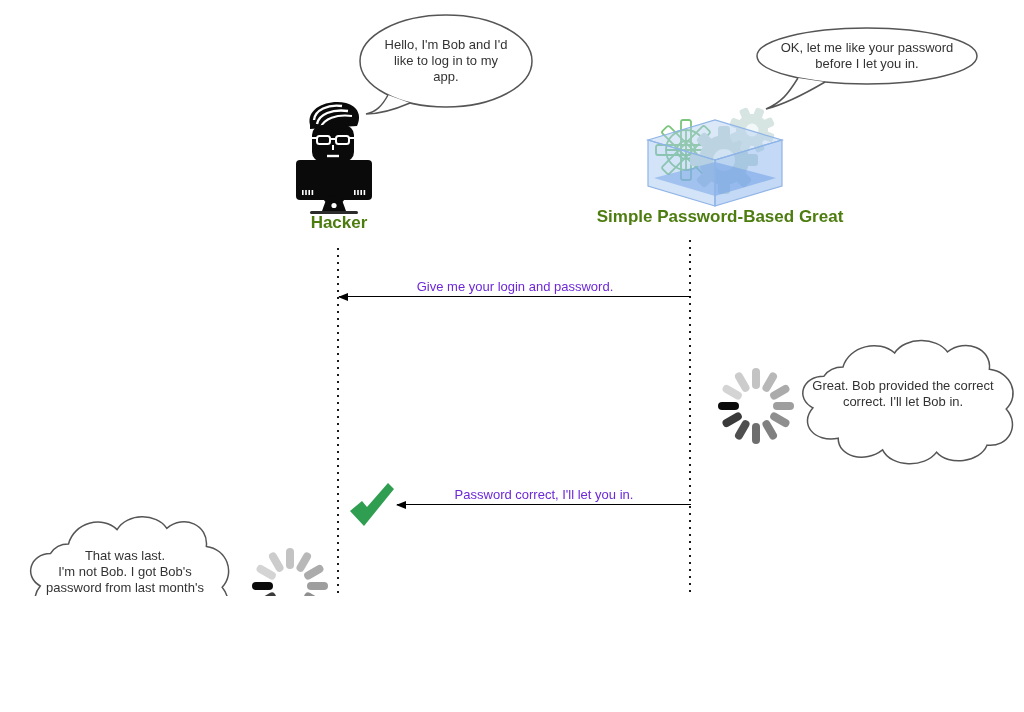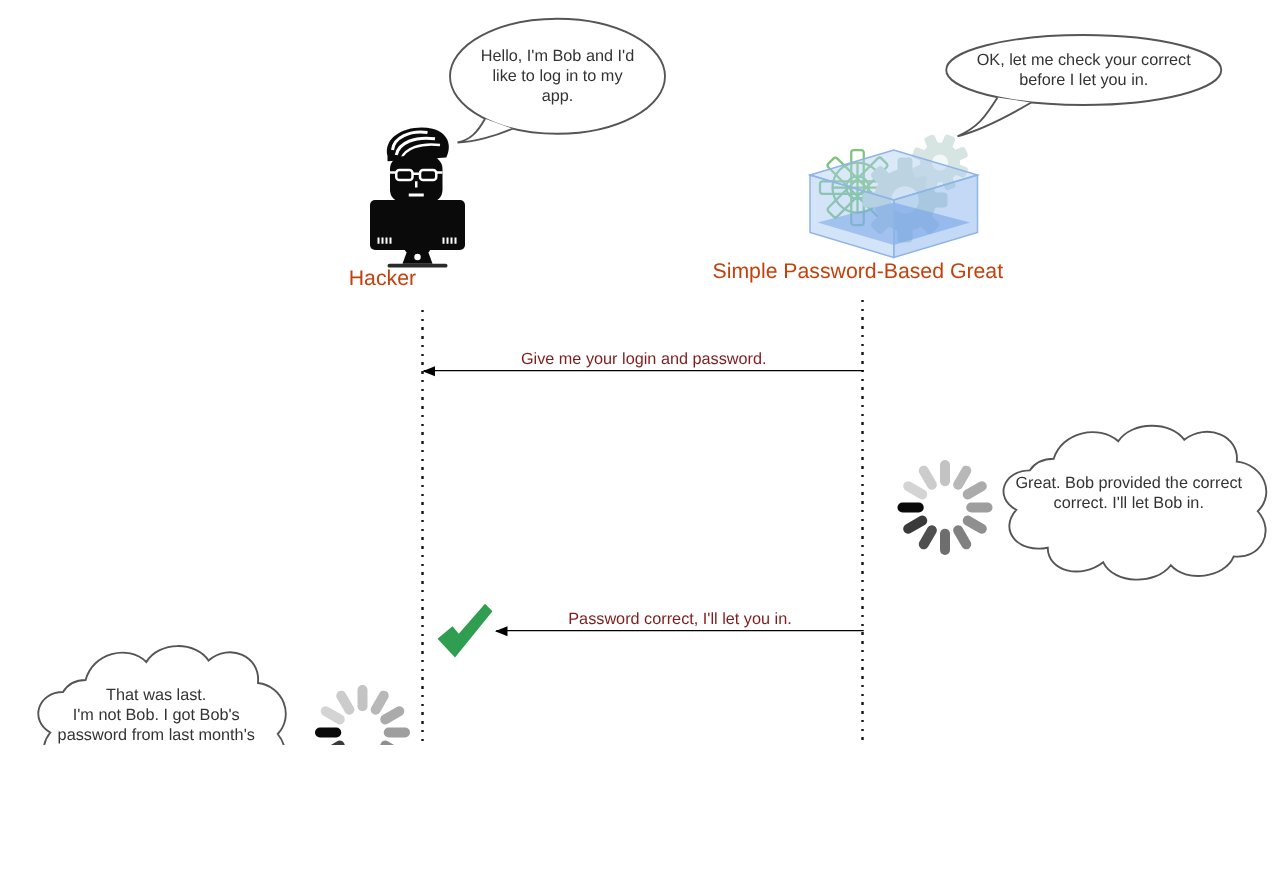--- a/index.html
+++ b/index.html
@@ -2,27 +2,27 @@
 <html><head>
 <meta charset="utf-8">
 <style>
   html,body{margin:0;padding:0;background:#fff;}
   .canvas{
     position:relative;width:1024px;height:596px;background:#ffffff;overflow:hidden;
     font-family:"Liberation Sans",sans-serif;color:#333;
   }
   .abs{position:absolute;}
   .bubble-text{position:absolute;text-align:center;font-size:13px;line-height:16px;color:#333;}
-  .actor-label{position:absolute;font-size:17px;color:#c2410c;}
+  .actor-label{position:absolute;text-align:center;font-size:17px;color:#4d7c0f;font-weight:bold;}
   .lifeline{
     position:absolute;width:2px;
     background:repeating-linear-gradient(to bottom,#1a1a1a 0 2px,transparent 2px 7px);
   }
   .msg{position:absolute;}
-  .msg-label{text-align:center;font-size:13px;line-height:15px;color:#7f1d1d;white-space:nowrap;margin-bottom:2px;}
+  .msg-label{text-align:center;font-size:13px;line-height:15px;color:#6d28d9;white-space:nowrap;margin-bottom:2px;}
   .msg-line{position:relative;height:0;border-top:1.5px solid #000;}
   .head{position:absolute;width:0;height:0;top:-4px;}
   .head-left{left:-1px;border-top:4.5px solid transparent;border-bottom:4.5px solid transparent;border-right:10px solid #000;}
   .head-right{right:-1px;border-top:4.5px solid transparent;border-bottom:4.5px solid transparent;border-left:10px solid #000;}
   svg{display:block;}
 </style>
 </head>
 <body>
 
 <div class="canvas">
@@ -33,21 +33,21 @@
       <path d="M36,87 C30,98 24,104 14,106 C26,106 44,101 58,95" fill="#fff" stroke="#555" stroke-width="1.5"></path>
     </svg>
     <div class="bubble-text" style="left:28px;top:29px;width:132px">Hello, I'm Bob and I'd like to log in to my app.</div>
   </div>
 
   <div class="abs" style="left:750px;top:22px;width:274px;height:100px">
     <svg width="274" height="100" viewBox="0 0 274 100">
       <ellipse cx="117" cy="34" rx="110" ry="28" fill="#fff" stroke="#555" stroke-width="1.5"></ellipse>
       <path d="M48,56 C38,72 32,80 16,87 C36,82 58,70 75,60" fill="#fff" stroke="#555" stroke-width="1.5"></path>
     </svg>
-    <div class="bubble-text" style="left:12px;top:18px;width:210px">OK, let me check your correct before I let you in.</div>
+    <div class="bubble-text" style="left:12px;top:18px;width:210px">OK, let me like your password before I let you in.</div>
   </div>
 
   <svg class="abs" style="left:296px;top:98px" width="76" height="118" viewBox="0 0 76 118">
 
     <path d="M14,27 C10,10 32,1 50,5 C62,8 66,18 61,28 L14,31 Z" fill="#0a0a0a"></path>
     <path d="M18,22 C19,12 32,6 46,8" fill="none" stroke="#fff" stroke-width="2.4"></path>
     <path d="M21,26 C23,16 36,11 52,13" fill="none" stroke="#fff" stroke-width="2.4"></path>
     <path d="M25,29 C28,21 40,16 56,18" fill="none" stroke="#fff" stroke-width="2"></path>
 
     <rect x="16" y="27" width="42" height="37" rx="10" fill="#0a0a0a"></rect>

